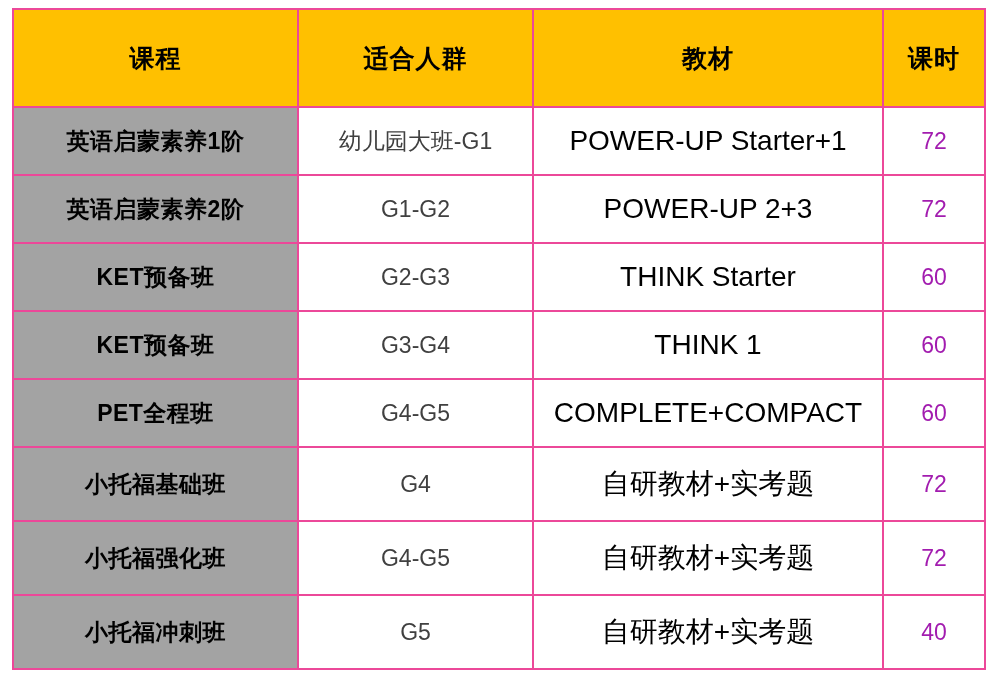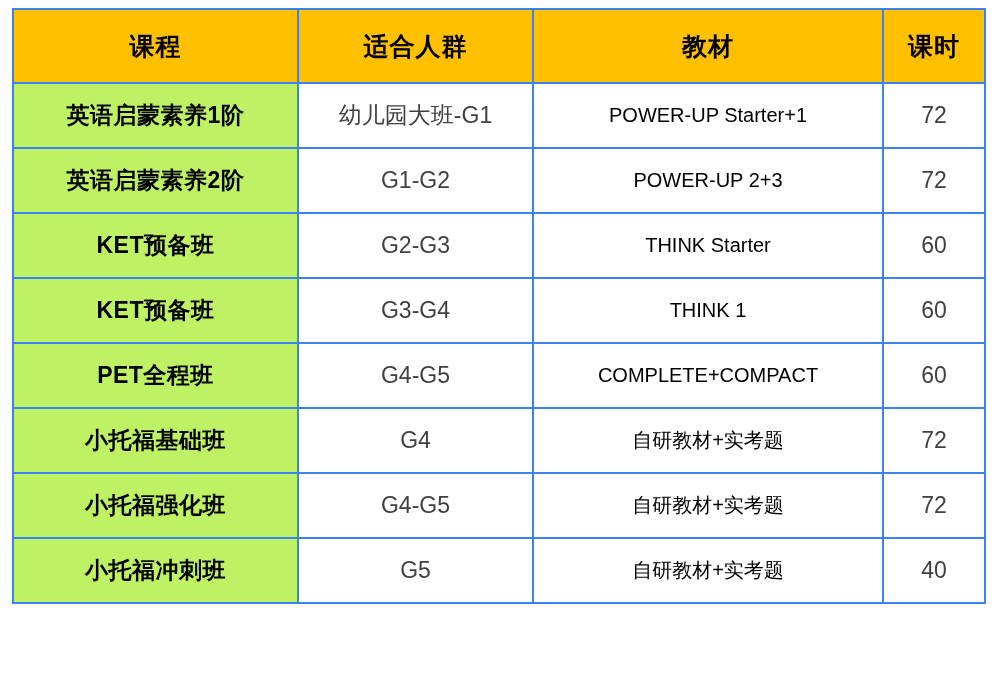--- a/index.html
+++ b/index.html
@@ -25,55 +25,55 @@
     border-collapse: collapse;
     table-layout: fixed;
   }
   table.course-table col.c0 { width: 285px; }
   table.course-table col.c1 { width: 235px; }
   table.course-table col.c2 { width: 350px; }
   table.course-table col.c3 { width: 102px; }
 
   table.course-table th,
   table.course-table td {
-    border: 2px solid #3b82f6;
+    border: 2px solid #ec4899;
     text-align: center;
     vertical-align: middle;
-    padding: 5px;
+    padding: 17px;
   }
   thead th {
     background: #FFC000;
     height: 62px;
     font-size: 25px;
     font-weight: bold;
     color: #000000;
     letter-spacing: 1px;
   }
   tbody tr { height: 65px; }
   td.course-name {
-    background: #bef264;
+    background: #a3a3a3;
     font-size: 23px;
     font-weight: bold;
     color: #000000;
     letter-spacing: 0.5px;
   }
   td.audience {
     background: #ffffff;
     font-size: 23px;
     color: #404040;
   }
   td.material {
     background: #ffffff;
-    font-size: 20px;
+    font-size: 28px;
     color: #000000;
   }
   td.hours {
     background: #ffffff;
     font-size: 23px;
-    color: #404040;
+    color: #a21caf;
   }
 </style>
 </head>
 <body>
 
 <div class="sheet">
   <table class="course-table">
     <colgroup>
       <col class="c0">
       <col class="c1">

